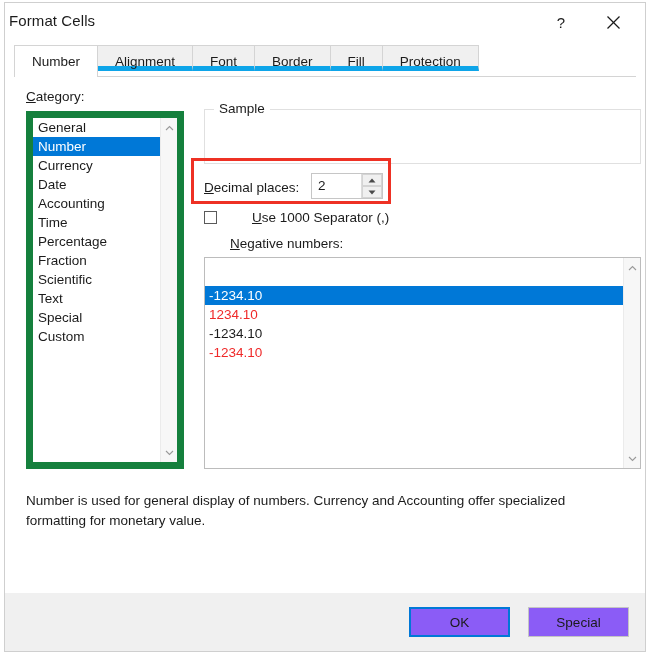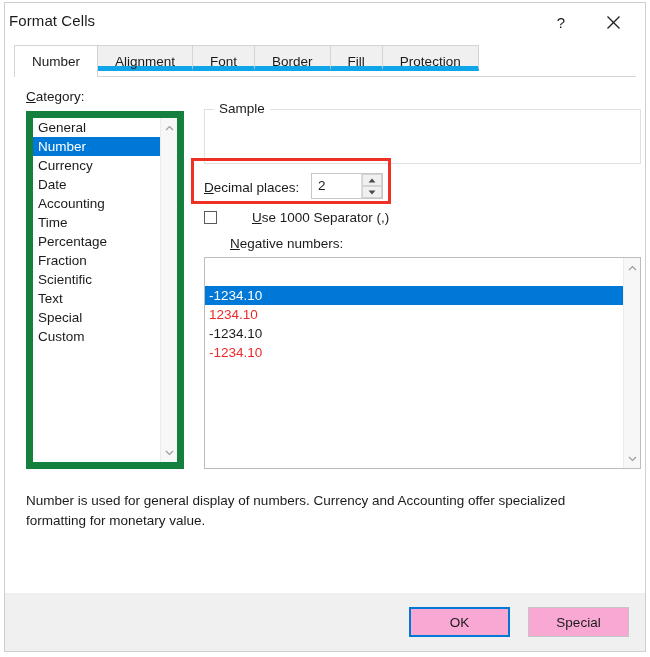--- a/index.html
+++ b/index.html
@@ -334,21 +334,21 @@
     width: 100%;
     height: 58px;
     background: #f0f0f0;
     border-top: 1px solid #ffffff;
   }
   .dlg-btn {
     position: absolute;
     top: 14px;
     width: 101px;
     height: 30px;
-    background: #f9a8d4;
+    background: #8b5cf6;
     font-size: 13.5px;
     color: #1b1b1b;
     font-family: "Liberation Sans", sans-serif;
     box-sizing: border-box;
     display: flex;
     align-items: center;
     justify-content: center;
   }
   #ok-button     { right: 135px; border: 2px solid #0078d7; }
   #cancel-button { right: 16px;  border: 1px solid #c4c4c4; }

